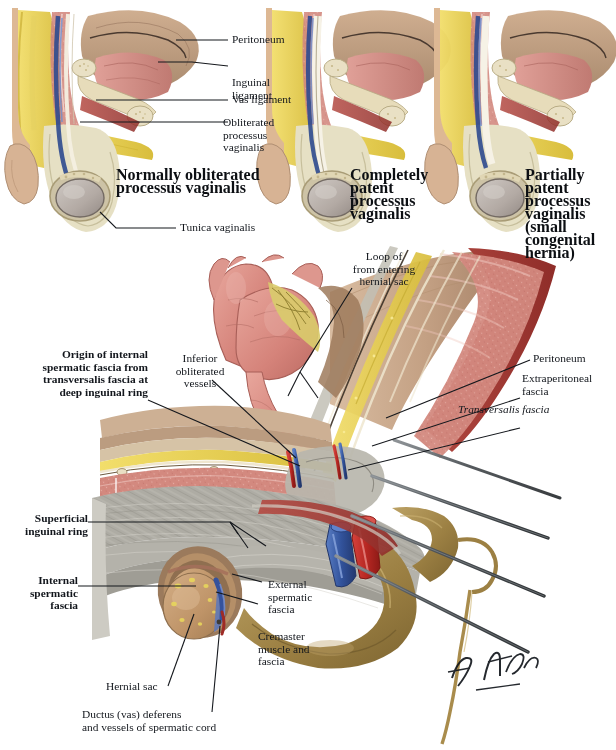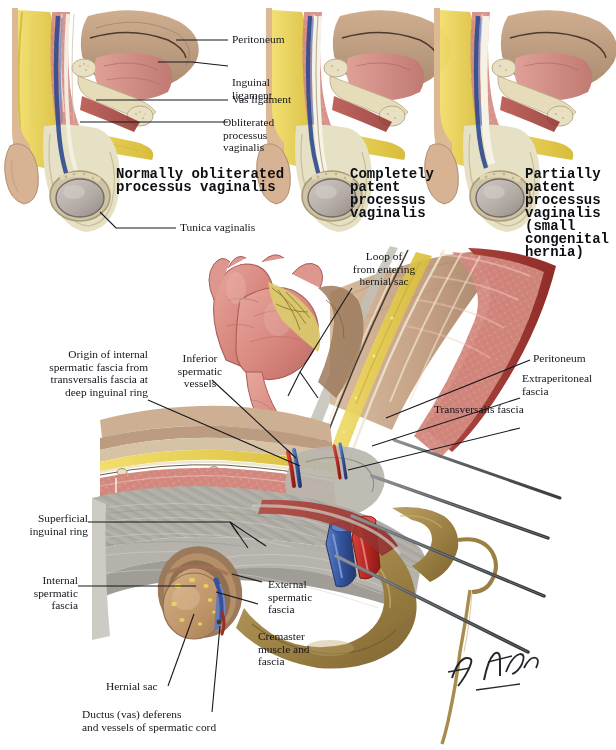--- a/index.html
+++ b/index.html
@@ -5,24 +5,24 @@
 <style>
   html,body{margin:0;padding:0;background:#ffffff;}
   body{
     width:616px;height:750px;overflow:hidden;position:relative;
     font-family:"Liberation Serif", serif;
     color:#12161c;
   }
   #plate{position:absolute;inset:0;width:616px;height:576px;}
   .lbl{position:absolute;font-size:11.4px;line-height:12.6px;color:#12161c;
        font-family:"Liberation Serif", serif;white-space:pre-line;}
-  .lbl.r{text-align:right;}
+  .lbl.r{text-align:right;font-weight:bold;}
   .lbl.c{text-align:center;}
-  .cap{position:absolute;font-size:14px;line-height:13px;font-weight:bold;
-       font-family:Liberation Mono, monospace;color:#0c0f13;white-space:pre-line;}
+  .cap{position:absolute;font-size:16px;line-height:13px;font-weight:bold;
+       font-family:Liberation Serif, serif;color:#0c0f13;white-space:pre-line;}
   .sig{position:absolute;font-family:"Liberation Serif", serif;font-style:italic;
        color:#13171d;}
   svg{display:block;}
 </style>
 </head>
 <body>
 
 <div id="plate">
 
 <svg width="616" height="750" viewBox="0 0 616 750">
@@ -487,32 +487,32 @@
 
 <div class="lbl c" style="left:330px;top:250px;width:108px;">Loop of
 from entering
 hernial sac</div>
 
 <div class="lbl r" style="left:16px;top:348px;width:132px;">Origin of internal
 spermatic fascia from
 transversalis fascia at
 deep inguinal ring</div>
 <div class="lbl c" style="left:162px;top:352px;width:76px;">Inferior
-spermatic
+obliterated
 vessels</div>
 <div class="lbl r" style="left:2px;top:512px;width:86px;">Superficial
 inguinal ring</div>
 <div class="lbl r" style="left:2px;top:574px;width:76px;">Internal
 spermatic
 fascia</div>
 
 <div class="lbl" style="left:533px;top:352px;">Peritoneum</div>
 <div class="lbl" style="left:522px;top:372px;">Extraperitoneal
 fascia</div>
-<div class="lbl" style="left:434px;top:403px;">Transversalis fascia</div>
+<div class="lbl" style="left:458px;top:403px;font-style:italic;">Transversalis fascia</div>
 
 <div class="lbl" style="left:268px;top:578px;">External
 spermatic
 fascia</div>
 <div class="lbl" style="left:258px;top:630px;">Cremaster
 muscle and
 fascia</div>
 
 <div class="lbl" style="left:106px;top:680px;">Hernial sac</div>
 <div class="lbl" style="left:82px;top:708px;">Ductus (vas) deferens

